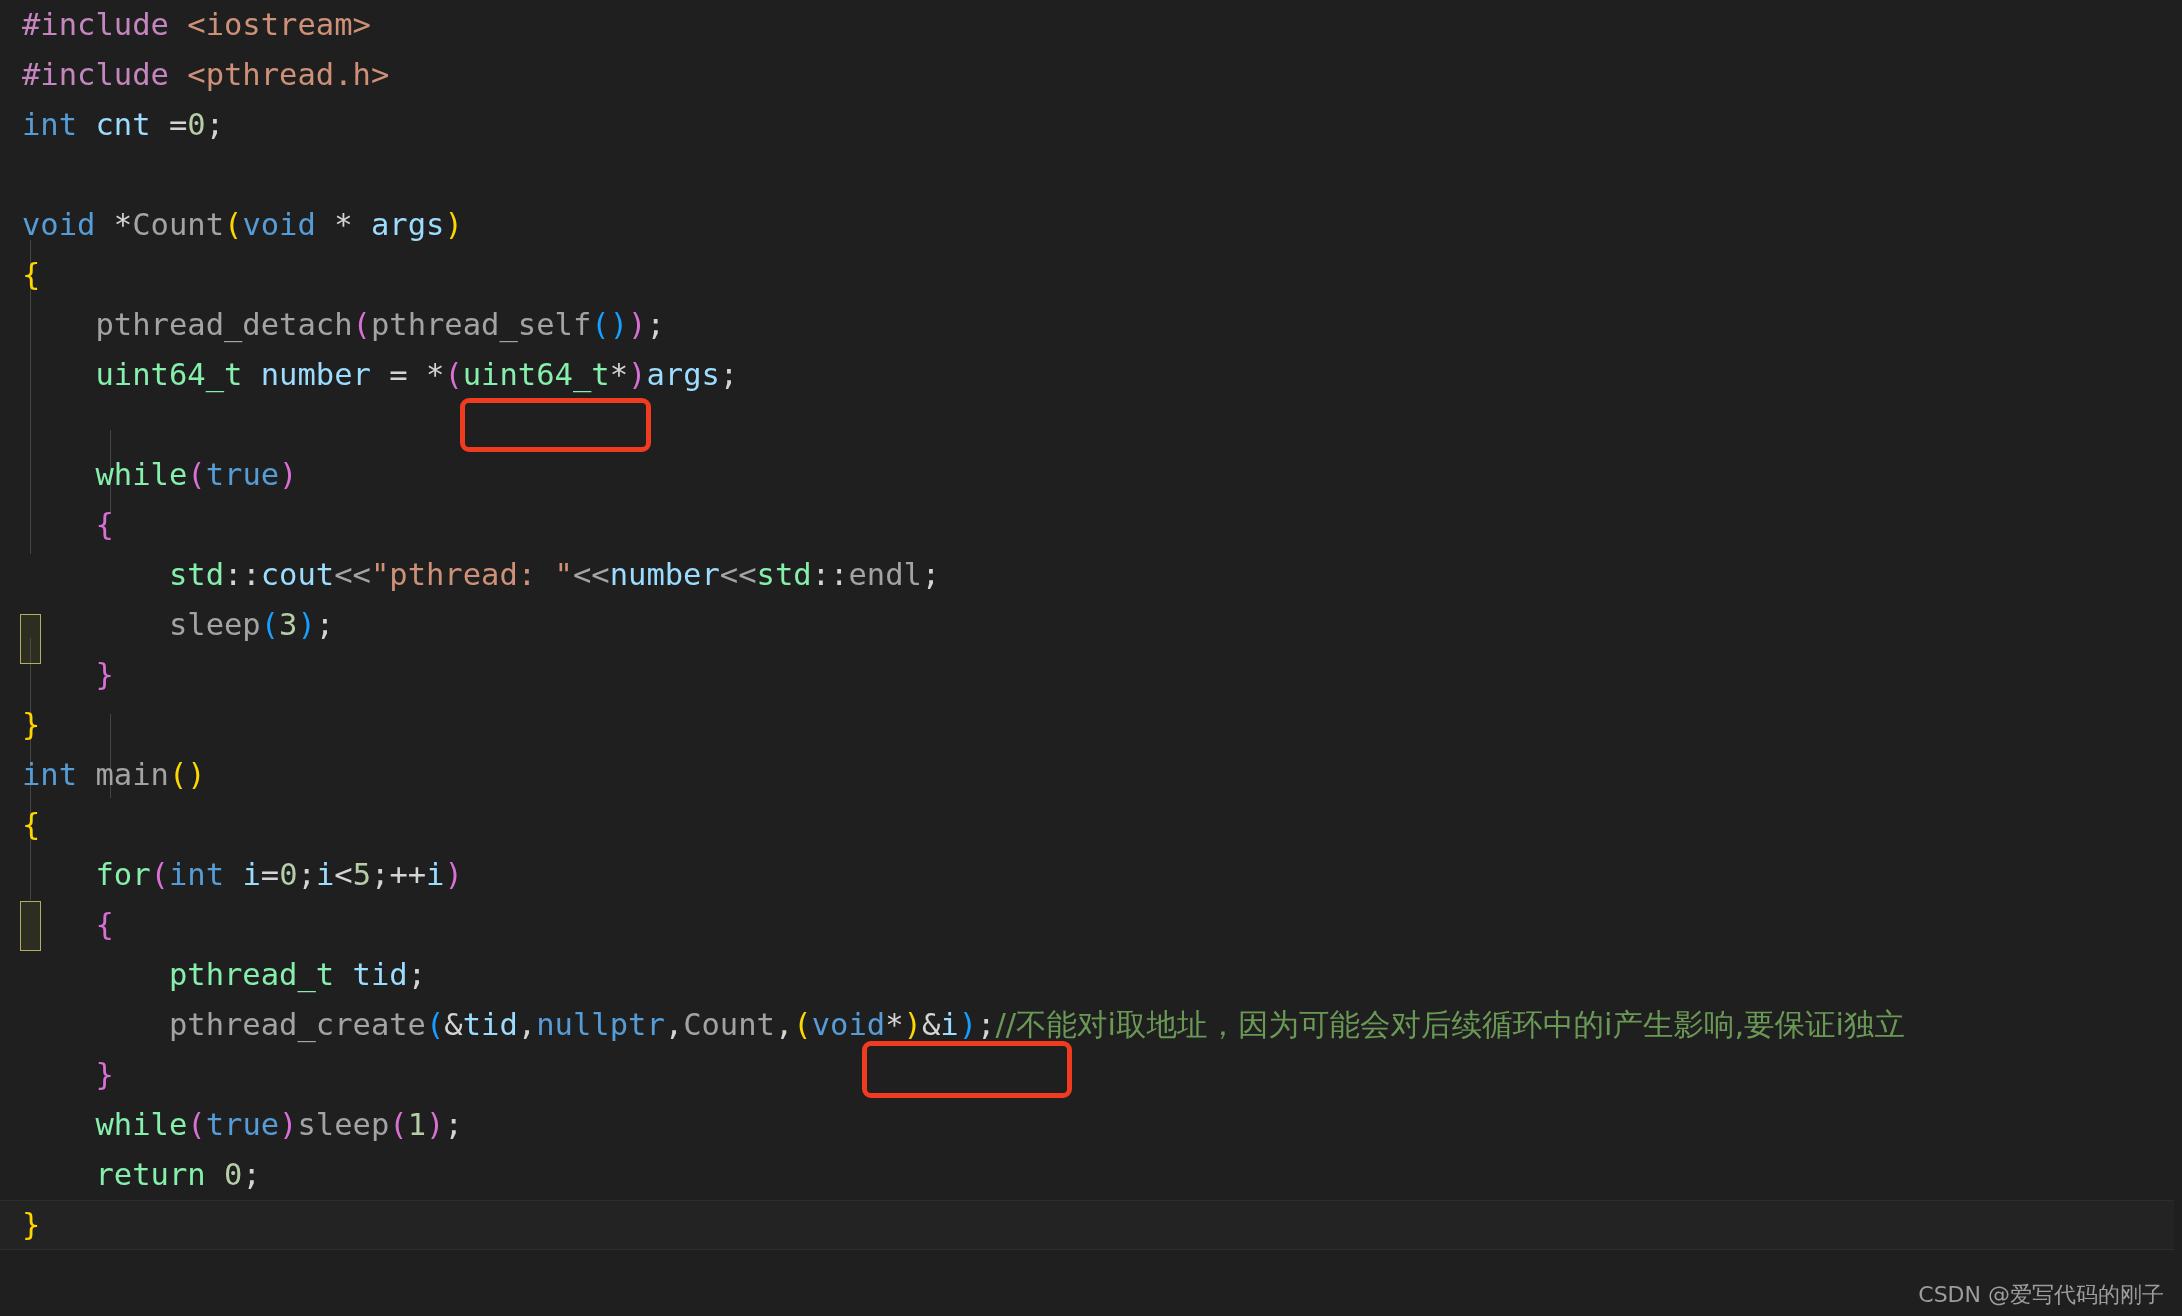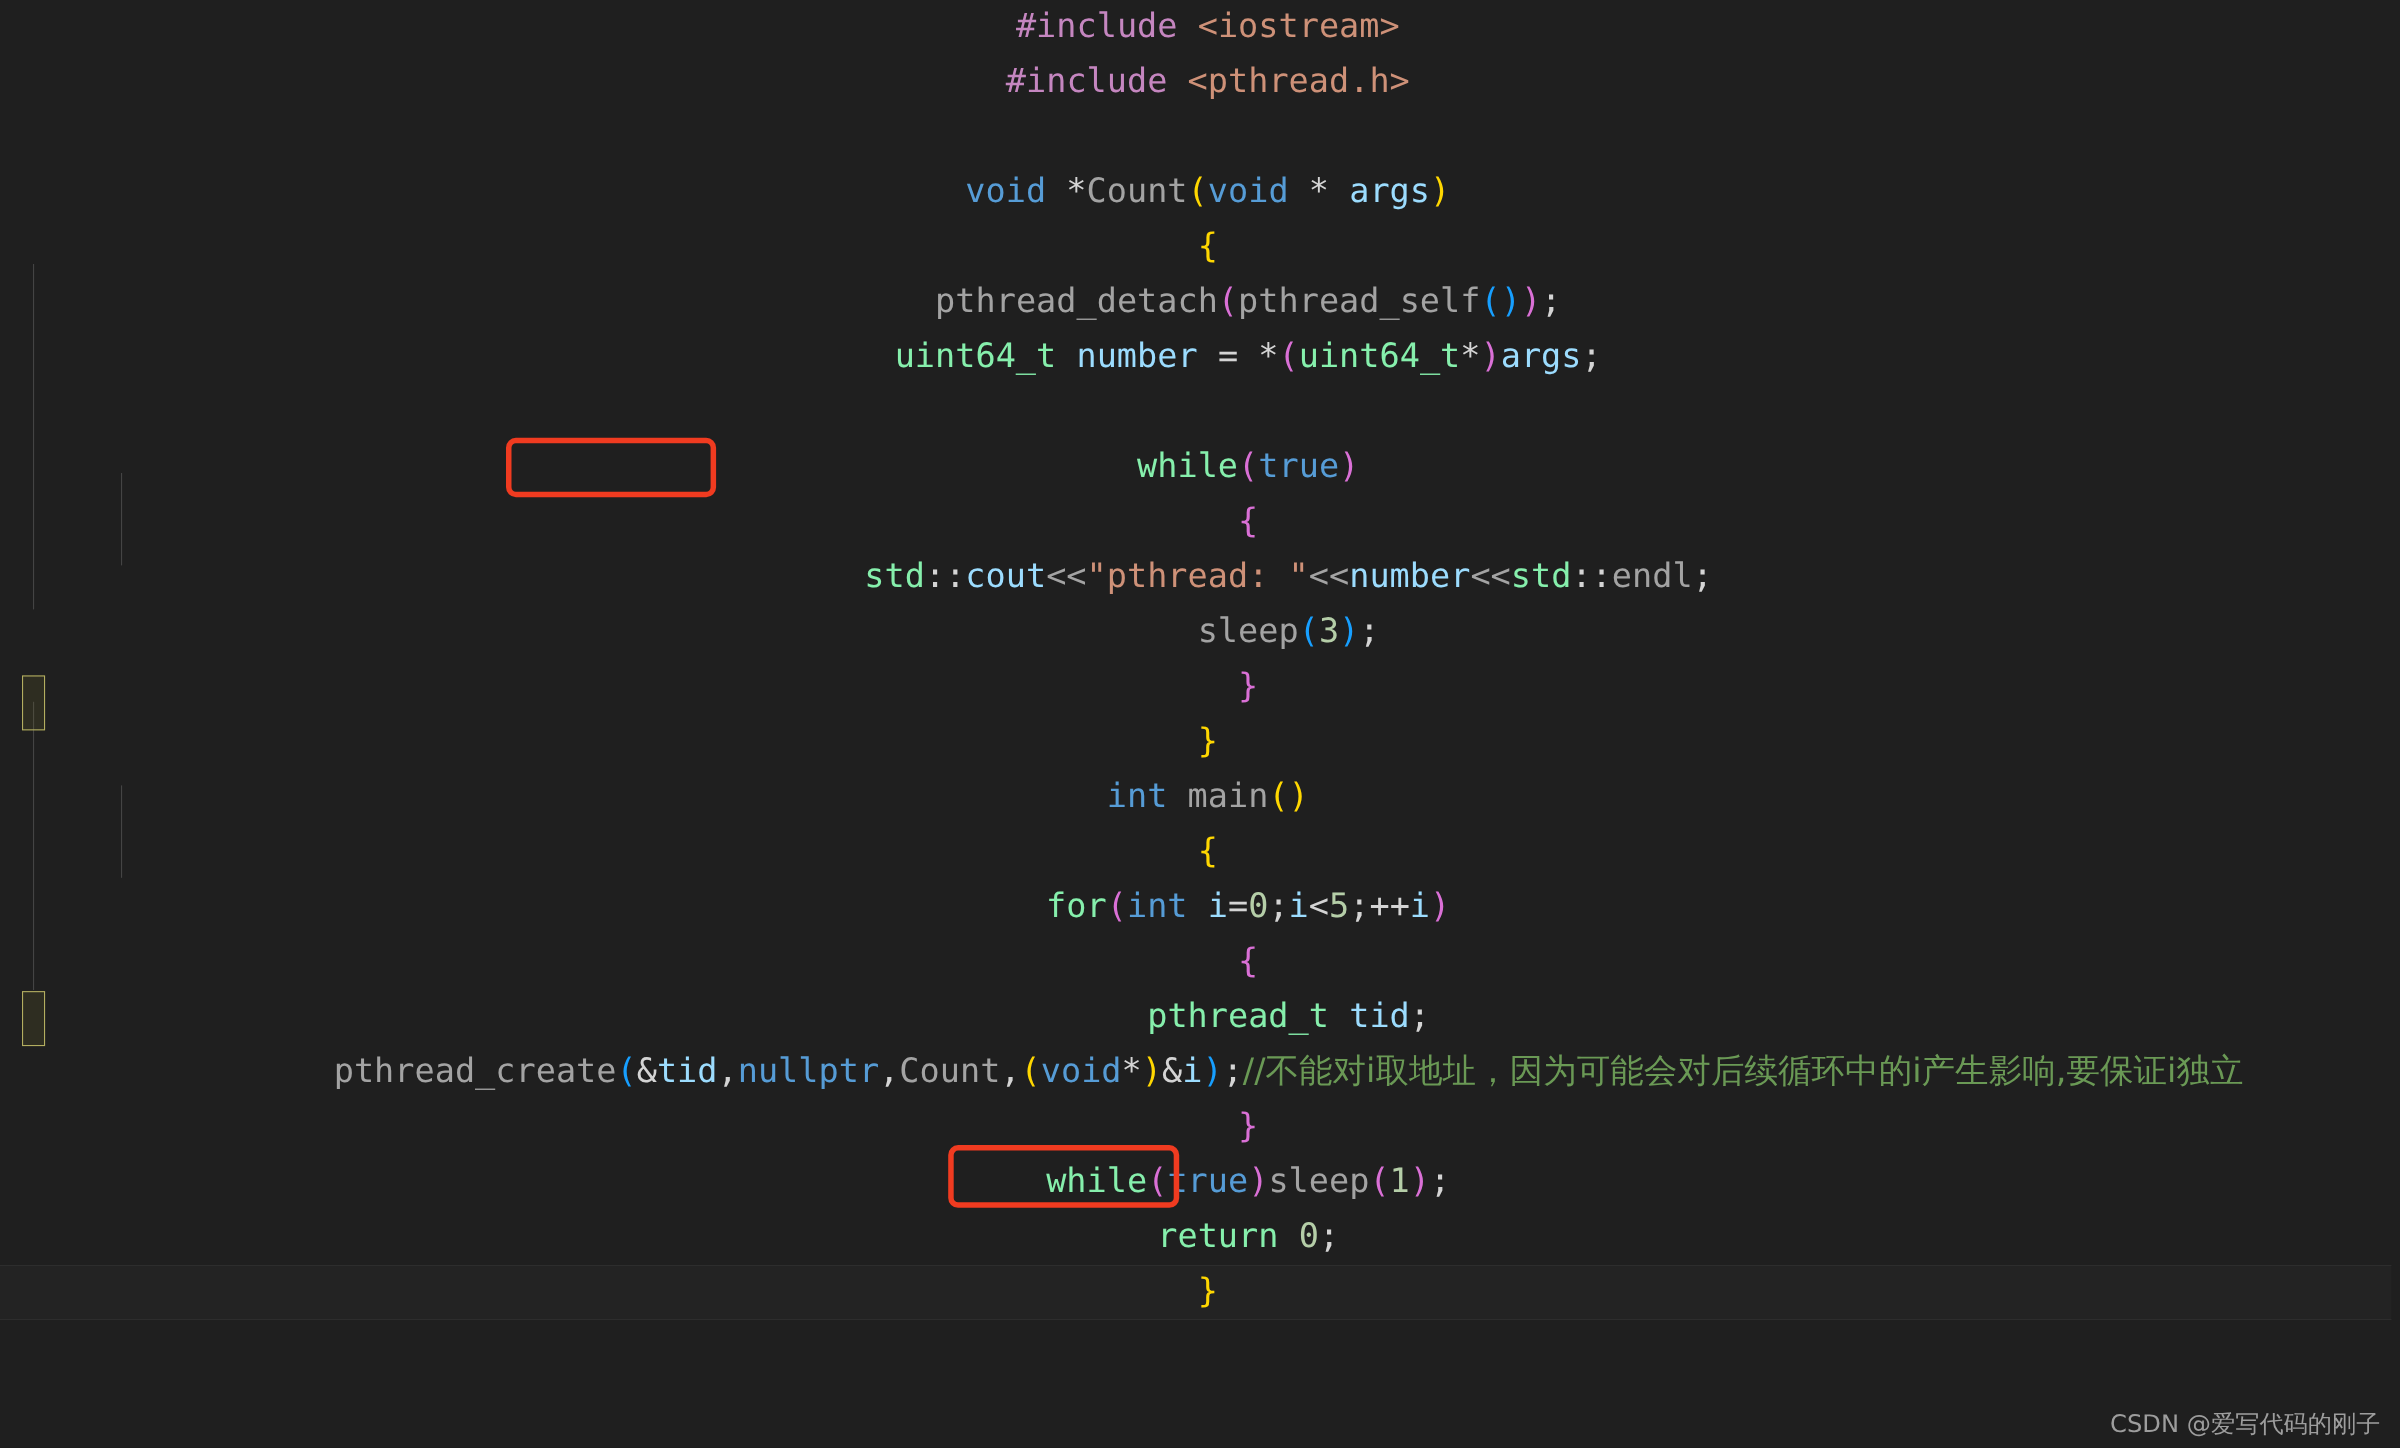--- a/index.html
+++ b/index.html
@@ -23,21 +23,20 @@
 
   
   .code {
     position: absolute;
     top: 0;
     left: 0;
     width: 2174px;
     padding-top: 0px;
     box-sizing: border-box;
     z-index: 3;
-    text-align: center;
   }
 
   .line {
     position: relative;
     height: 50px;
     line-height: 50px;
     padding-left: 22px;
     font-size: 30.5px;
     letter-spacing: 0px;
     white-space: pre;
@@ -130,20 +129,21 @@
   <div class="bmatch" style="left:20px; top:614px; width:19px; height:48px;"></div>
   <div class="bmatch" style="left:20px; top:901px; width:19px; height:48px;"></div>
 
   <div class="code">
 
     <div class="line"><span class="pre">#include</span><span class="op"> </span><span class="hdr">&lt;iostream&gt;</span></div>
 
     <div class="line"><span class="pre">#include</span><span class="op"> </span><span class="hdr">&lt;pthread.h&gt;</span></div>
 
 
+    <div class="line"><span class="kw">int</span><span class="op"> </span><span class="id">cnt</span><span class="op"> =</span><span class="num">0</span><span class="op">;</span></div>
 
     <div class="line"> </div>
 
     <div class="line"><span class="kw">void</span><span class="op"> *</span><span class="fn">Count</span><span class="b1">(</span><span class="kw">void</span><span class="op"> * </span><span class="id">args</span><span class="b1">)</span></div>
 
     <div class="line"><span class="b1">{</span></div>
 
     <div class="line"><span class="op">    </span><span class="fn">pthread_detach</span><span class="b2">(</span><span class="fn">pthread_self</span><span class="b3">()</span><span class="b2">)</span><span class="op">;</span></div>
 
     <div class="line"><span class="op">    </span><span class="ty">uint64_t</span><span class="op"> </span><span class="id">number</span><span class="op"> = *</span><span class="b2">(</span><span class="ty">uint64_t</span><span class="op">*</span><span class="b2">)</span><span class="id">args</span><span class="op">;</span></div>

